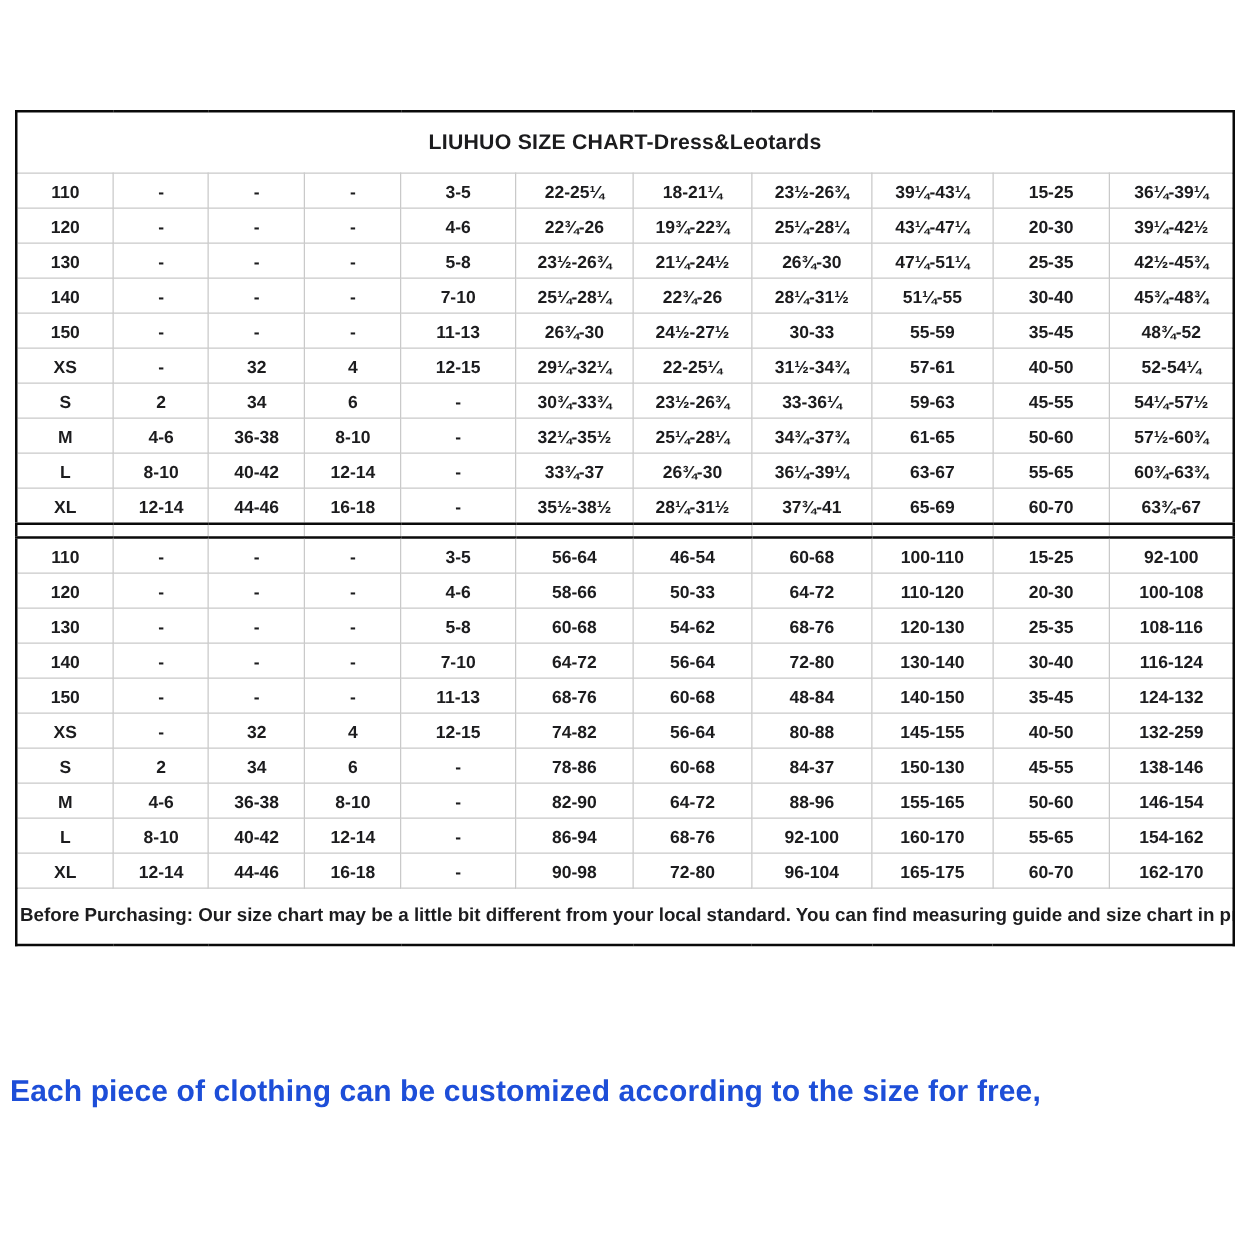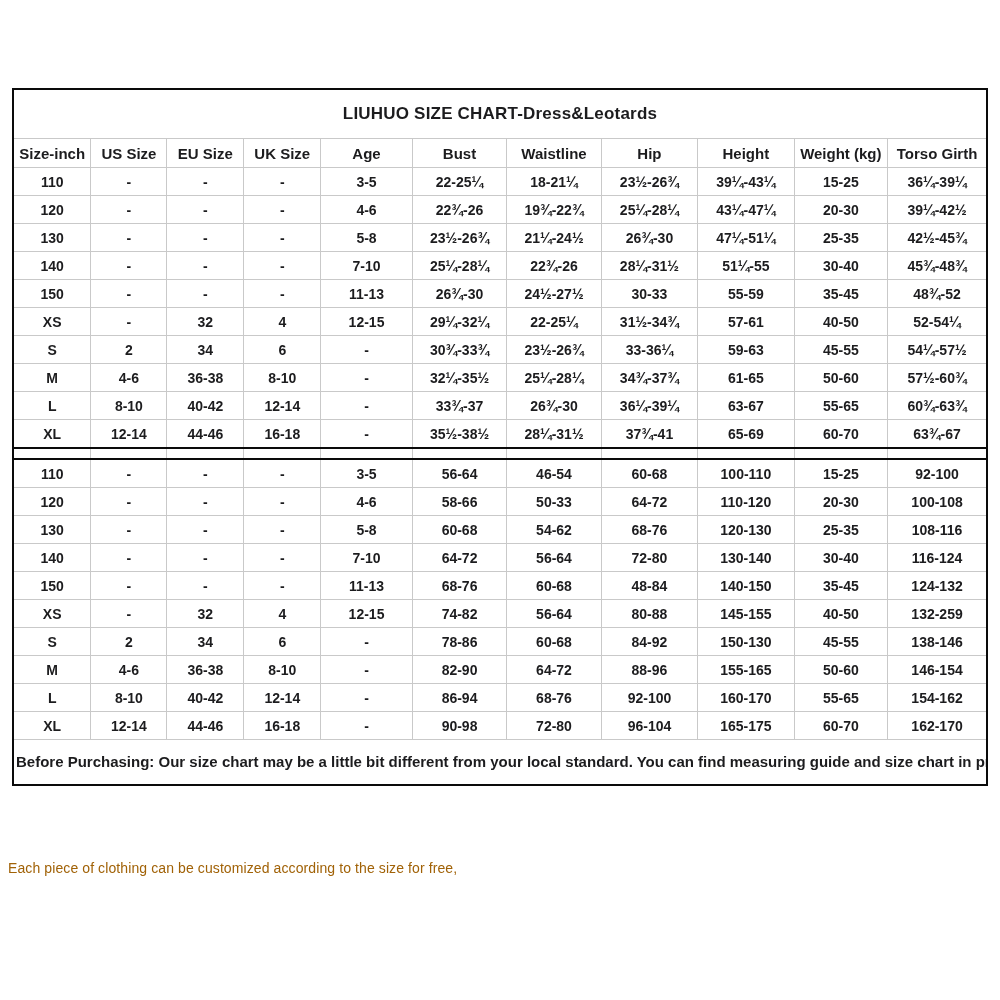--- a/index.html
+++ b/index.html
@@ -61,23 +61,23 @@
     height: 44px;
     font-size: 15px;
     font-weight: 700;
     line-height: 1.45;
     white-space: normal;
     padding: 2px 8px;
   }
   .footer-line {
     position: absolute;
     left: 8px;
-    font-size: 14px;
-    font-weight: 400;
-    color: #a16207;
+    font-size: 24px;
+    font-weight: 700;
+    color: #1d4ed8;
     letter-spacing: 0.1px;
   }
   .footer-line.l1 { top: 860px; }
   .footer-line.l2 { top: 895px; }
 </style>
 </head>
 <body>
 
 <div class="page">
 
@@ -92,33 +92,20 @@
         <col style="width: 9.7%;">
         <col style="width: 9.9%;">
         <col style="width: 9.9%;">
         <col style="width: 9.6%;">
         <col style="width: 10.2%;">
       </colgroup>
     <tbody>
       <tr>
         <td class="title-cell" colspan="11">LIUHUO SIZE CHART-Dress&amp;Leotards</td>
       </tr>
-      <tr id="inch-head">
-          <th>Size-inch</th>
-          <th>US Size</th>
-          <th>EU Size</th>
-          <th>UK Size</th>
-          <th>Age</th>
-          <th>Bust</th>
-          <th>Waistline</th>
-          <th>Hip</th>
-          <th>Height</th>
-          <th>Weight (kg)</th>
-          <th>Torso Girth</th>
-        </tr>
     </tbody>
     <tbody id="inch-body">
         <tr>
           <td class="data">110</td>
           <td class="data">-</td>
           <td class="data">-</td>
           <td class="data">-</td>
           <td class="data">3-5</td>
           <td class="data">22-25¼</td>
           <td class="data">18-21¼</td>
@@ -340,21 +327,21 @@
           <td class="data">132-259</td>
         </tr>
         <tr>
           <td class="data">S</td>
           <td class="data">2</td>
           <td class="data">34</td>
           <td class="data">6</td>
           <td class="data">-</td>
           <td class="data">78-86</td>
           <td class="data">60-68</td>
-          <td class="data">84-92</td>
+          <td class="data">84-37</td>
           <td class="data">150-130</td>
           <td class="data">45-55</td>
           <td class="data">138-146</td>
         </tr>
         <tr>
           <td class="data">M</td>
           <td class="data">4-6</td>
           <td class="data">36-38</td>
           <td class="data">8-10</td>
           <td class="data">-</td>

